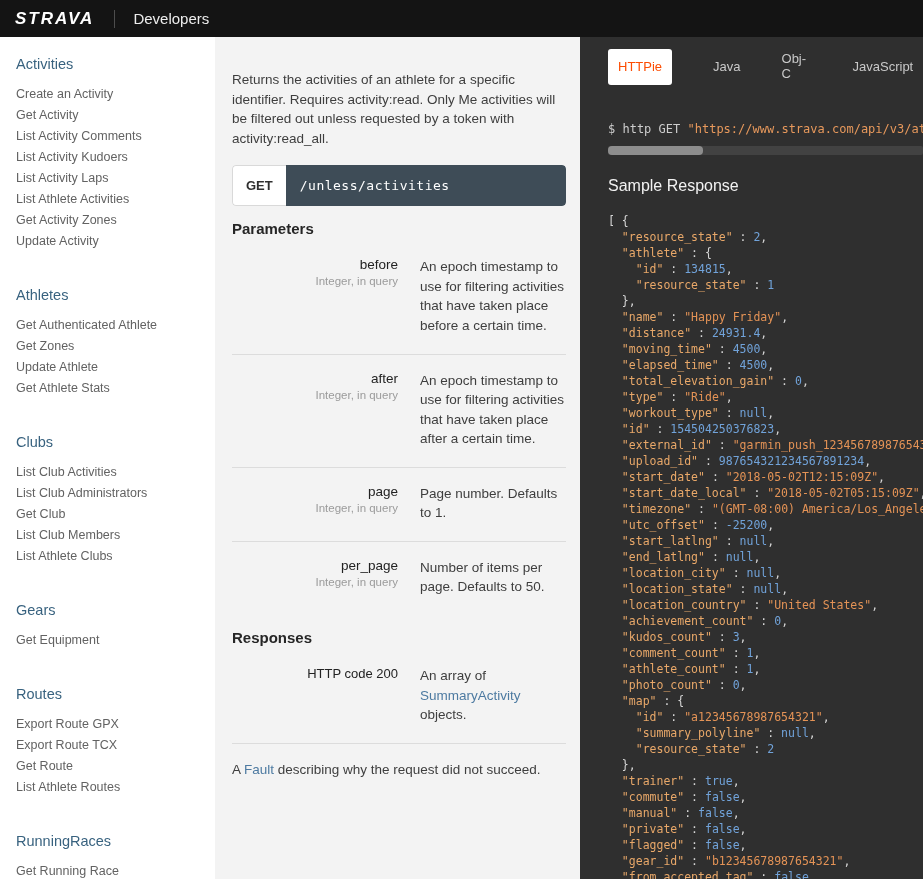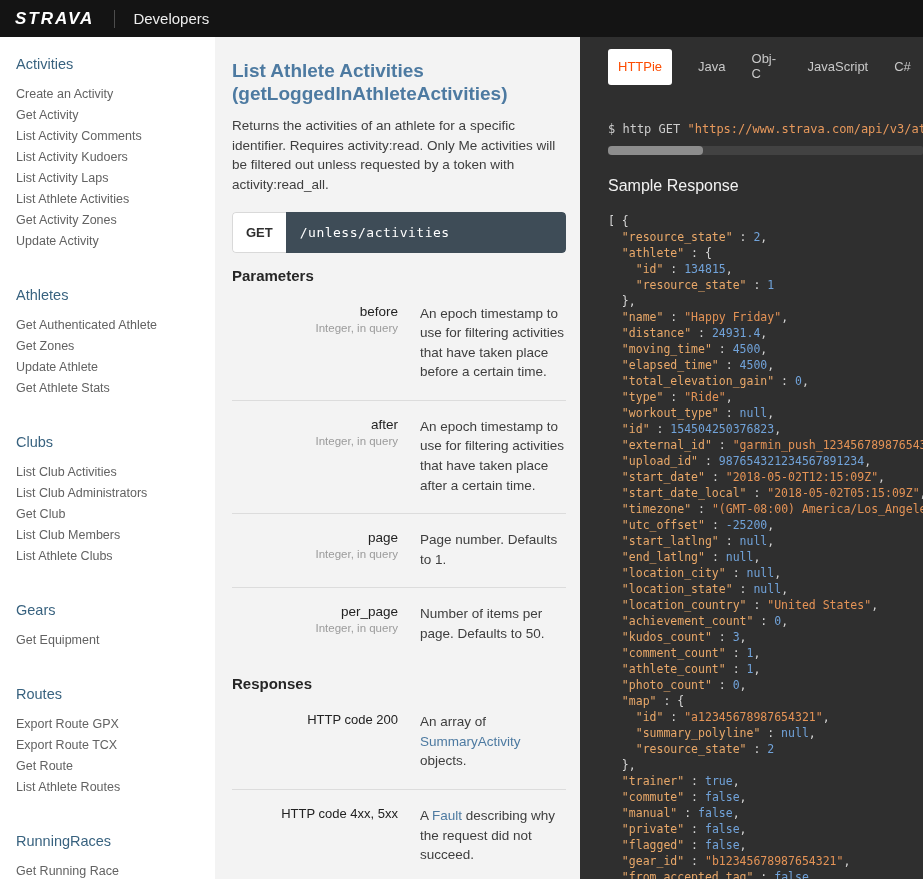--- a/index.html
+++ b/index.html
@@ -62,21 +62,21 @@
   .param-type { color: #9b9b9b; font-size: 11.5px; margin-top: 3px; }
   .resp-code { color: #222; font-size: 13px; }
   .param-desc { flex: 1; color: #3e3e3e; font-size: 13.5px; line-height: 1.45; }
   .doc-link { color: #4d7aa1; text-decoration: none; cursor: pointer; }
 
   
   .code-panel {
     position: absolute; top: 37px; left: 580px; width: 343px; bottom: 0;
     background: #2f2f2f; overflow: hidden;
   }
-  .tabs { display: flex; align-items: center; gap: 26px; padding: 11px 0 0 28px; height: 49px; }
+  .tabs { display: flex; align-items: center; gap: 41px; padding: 11px 0 0 28px; height: 49px; }
   .tab { color: #c9c9c9; font-size: 13px; line-height: 1.15; cursor: pointer; flex: none; }
   .tab.active { background: #ffffff; color: #fc4c02; padding: 11px 10px; border-radius: 3px; }
   .tab.wrap-narrow { width: 30px; }
   .snippet {
     margin: 36px 0 0 28px; white-space: nowrap; overflow: hidden;
     font-family: "DejaVu Sans Mono", "Liberation Mono", monospace;
     font-size: 12px; color: #cdcdcd;
   }
   .snippet .url { color: #e8995c; }
   .hscrollbar { margin: 10px 0 0 28px; height: 9px; background: #424242; position: relative; border-radius: 2px; }
@@ -143,21 +143,20 @@
       </div>
       <div class="nav-section">
         <div class="nav-title">RunningRaces</div>
         <div class="nav-item">Get Running Race</div>
       </div>
     </div>
 </nav>
 <div class="sidebar-scrollbar"></div>
 
 <main class="doc">
-  <h1 class="doc-title">List Athlete Activities (getLoggedInAthleteActivities)</h1>
   <p class="doc-desc">Returns the activities of an athlete for a specific identifier. Requires activity:read. Only Me activities will be filtered out unless requested by a token with activity:read_all.</p>
 
   <div class="endpoint">
     <span class="method">GET</span>
     <span class="path">/unless/activities</span>
   </div>
 
   <h2 class="section-h">Parameters</h2>
   <div id="parameters-table">
       <div class="param-row">
@@ -192,23 +191,20 @@
 
   <h2 class="section-h">Responses</h2>
   <div id="responses-table">
       <div class="param-row">
         <div class="param-left">
           <div class="resp-code">HTTP code 200</div>
         </div>
         <div class="param-desc"><span>An array of </span><a class="doc-link">SummaryActivity</a><span> objects.</span></div>
       </div>
       <div class="param-row">
-        <div class="param-left">
-          <div class="resp-code">HTTP code 4xx, 5xx</div>
-        </div>
         <div class="param-desc"><span>A </span><a class="doc-link">Fault</a><span> describing why the request did not succeed.</span></div>
       </div>
     </div>
 </main>
 
 <aside class="code-panel">
   <div class="tabs" id="language-tabs">
       <div class="tab active">HTTPie</div>
       <div class="tab">Java</div>
       <div class="tab wrap-narrow">Obj-C</div>

